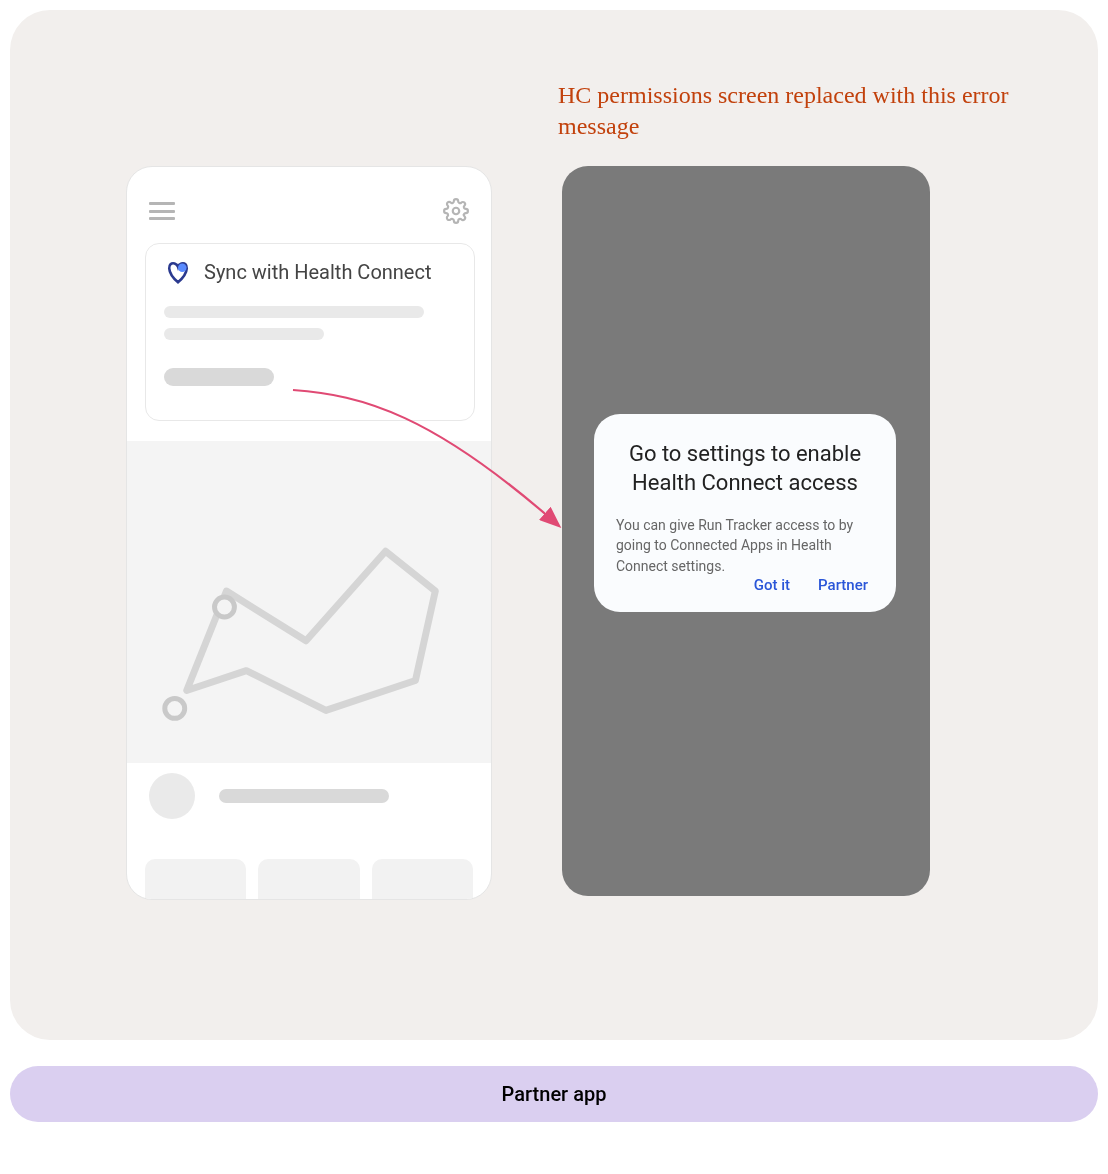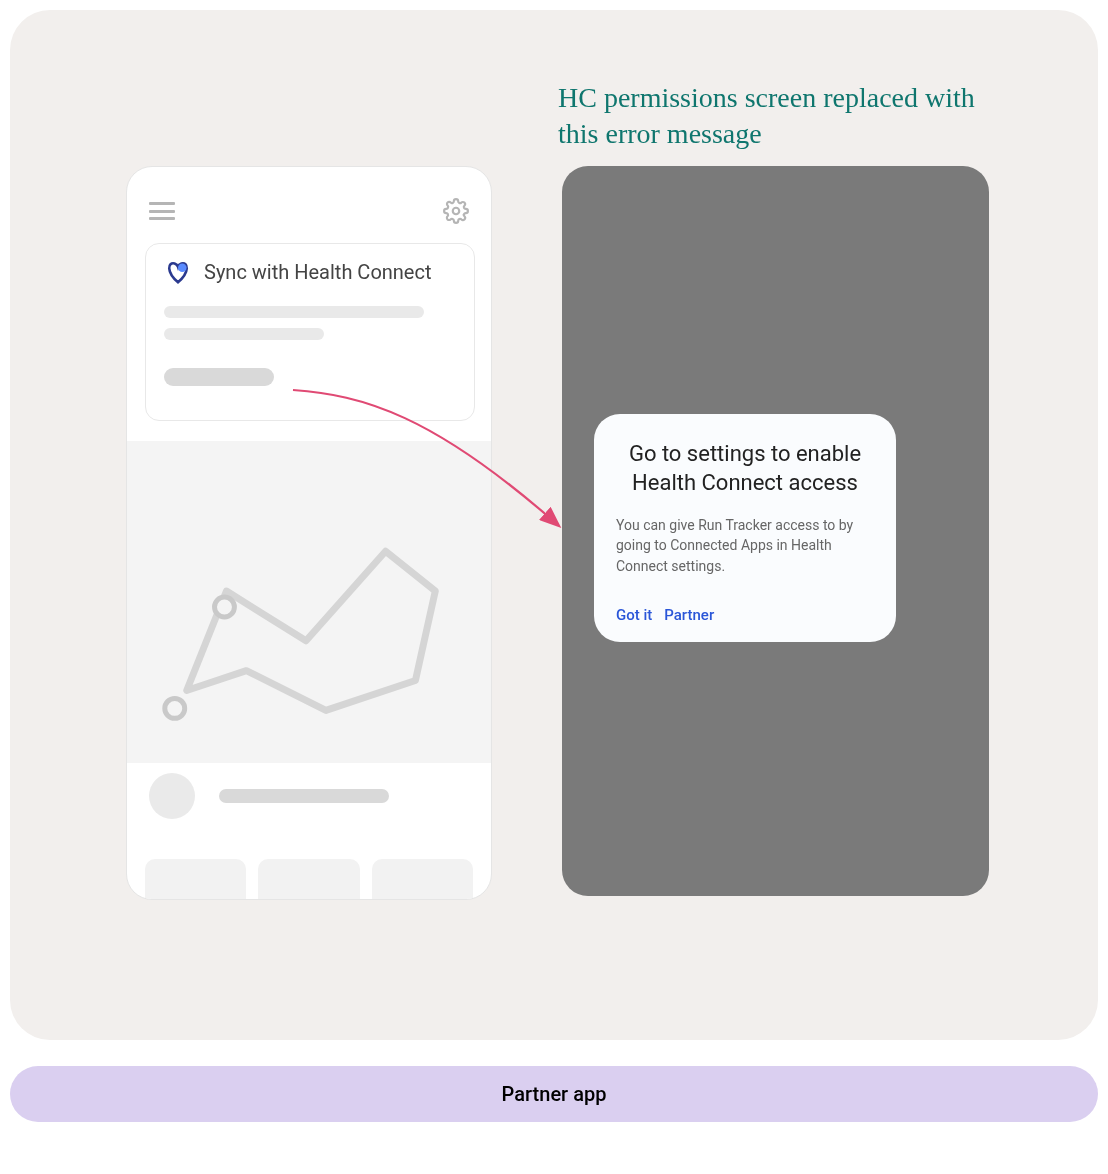--- a/index.html
+++ b/index.html
@@ -18,22 +18,22 @@
     height: 1030px;
     background: #f2efed;
     border-radius: 40px;
   }
   .caption-header {
     position: absolute;
     top: 70px;
     left: 548px;
     width: 460px;
     font-family: Georgia, "Times New Roman", serif;
-    font-size: 28px;
-    color: #0f766e;
+    font-size: 24px;
+    color: #c2410c;
     line-height: 1.3;
   }
   
   .phone1 {
     position: absolute;
     top: 156px;
     left: 116px;
     width: 366px;
     height: 734px;
     background: #ffffff;
@@ -154,21 +154,21 @@
   .tab-skel {
     flex: 1;
     background: #f2f2f2;
     border-radius: 10px 10px 0 0;
   }
   
   .phone2 {
     position: absolute;
     top: 156px;
     left: 552px;
-    width: 427px;
+    width: 368px;
     height: 730px;
     background: #7a7a7a;
     border-radius: 26px;
   }
   .dialog {
     position: absolute;
     top: 248px;
     left: 32px;
     width: 302px;
     background: #fafcfe;
@@ -180,26 +180,25 @@
     color: #222;
     text-align: center;
     line-height: 1.3;
     margin-bottom: 18px;
     font-weight: 400;
   }
   .dialog-body {
     font-size: 14px;
     color: #666;
     line-height: 1.45;
-    margin-bottom: 30px;
   }
   .dialog-actions {
     display: flex;
-    justify-content: flex-start;
-    gap: 12px;
+    justify-content: flex-end;
+    gap: 28px;
     padding-right: 6px;
   }
   .dialog-btn {
     font-size: 15px;
     color: #2a56d8;
     font-weight: 500;
     cursor: pointer;
   }
   
   .arrow-svg {

